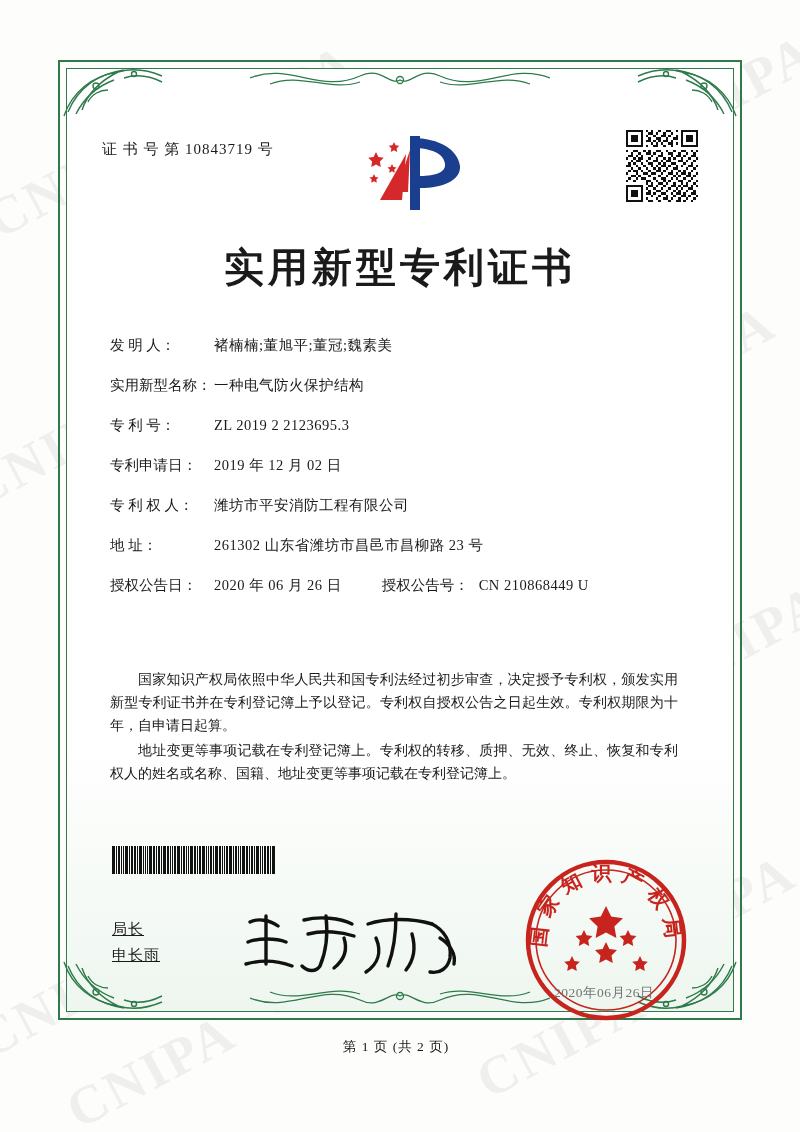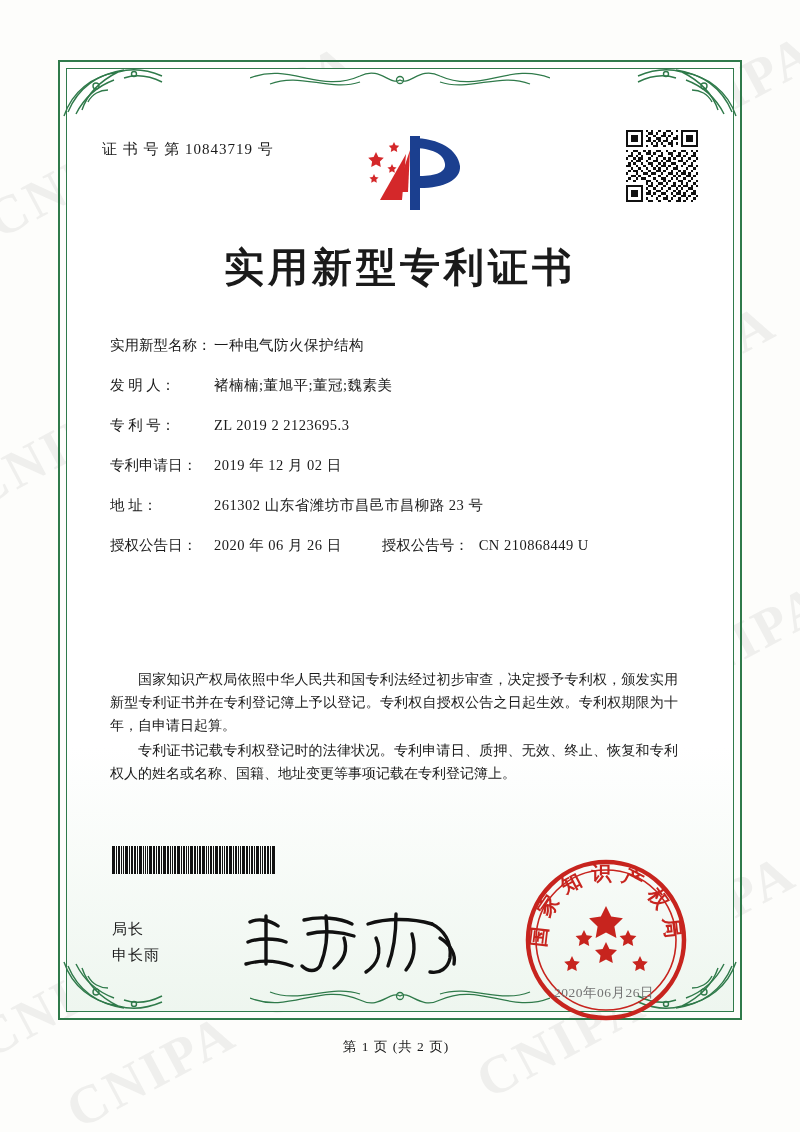--- a/index.html
+++ b/index.html
@@ -190,20 +190,21 @@
     margin-right: 1px;
   }
 
   .signature-block {
     position: absolute;
     left: 46px;
     top: 848px;
     font-size: 15px;
     line-height: 26px;
     letter-spacing: 1px;
+    text-decoration: underline;
   }
   .handwriting {
     position: absolute;
     left: 170px;
     top: 840px;
     width: 250px;
     height: 70px;
   }
 
   .seal {
@@ -589,57 +590,61 @@
             <rect x="26" y="28" width="1" height="1"></rect>
         </g>
       </svg>
     </div>
 
     <div class="title">实用新型专利证书</div>
 
     <div class="fields">
 
       <div class="field-row">
+        <div class="field-label">发  明  人：</div>
+        <div class="field-value">褚楠楠;董旭平;董冠;魏素美</div>
+      </div>
+
+      <div class="field-row">
         <div class="field-label">实用新型名称：</div>
         <div class="field-value">一种电气防火保护结构</div>
-      </div>
-
-      <div class="field-row">
-        <div class="field-label">发  明  人：</div>
-        <div class="field-value">褚楠楠;董旭平;董冠;魏素美</div>
       </div>
 
       <div class="field-row">
         <div class="field-label">专  利  号：</div>
         <div class="field-value">ZL 2019 2 2123695.3</div>
       </div>
 
       <div class="field-row">
         <div class="field-label">专利申请日：</div>
         <div class="field-value">2019 年 12 月 02 日</div>
       </div>
 
+      <div class="field-row">
+        <div class="field-label">专 利 权 人：</div>
+        <div class="field-value">潍坊市平安消防工程有限公司</div>
+      </div>
 
       <div class="field-row">
         <div class="field-label">地      址：</div>
         <div class="field-value">261302  山东省潍坊市昌邑市昌柳路 23 号</div>
       </div>
 
       <div class="field-row dual">
         <div class="field-label">授权公告日：</div>
         <div class="field-value">2020 年 06 月 26 日</div>
         <div class="sub-label">授权公告号：</div>
         <div class="sub-value">CN 210868449 U</div>
       </div>
 
     </div>
 
     <div class="paragraphs">
       <p>国家知识产权局依照中华人民共和国专利法经过初步审查，决定授予专利权，颁发实用新型专利证书并在专利登记簿上予以登记。专利权自授权公告之日起生效。专利权期限为十年，自申请日起算。</p>
-      <p>专利证书记载专利权登记时的法律状况。专利申请日、质押、无效、终止、恢复和专利权人的姓名或名称、国籍、地址变更等事项记载在专利登记簿上。</p>
+      <p>地址变更等事项记载在专利登记簿上。专利权的转移、质押、无效、终止、恢复和专利权人的姓名或名称、国籍、地址变更等事项记载在专利登记簿上。</p>
     </div>
 
     <div class="barcode">
       <span style="width:3px"></span>
         <span style="width:1px"></span>
         <span style="width:2px"></span>
         <span style="width:1px"></span>
       <span style="width:1px"></span>
         <span style="width:3px"></span>
         <span style="width:1px"></span>

